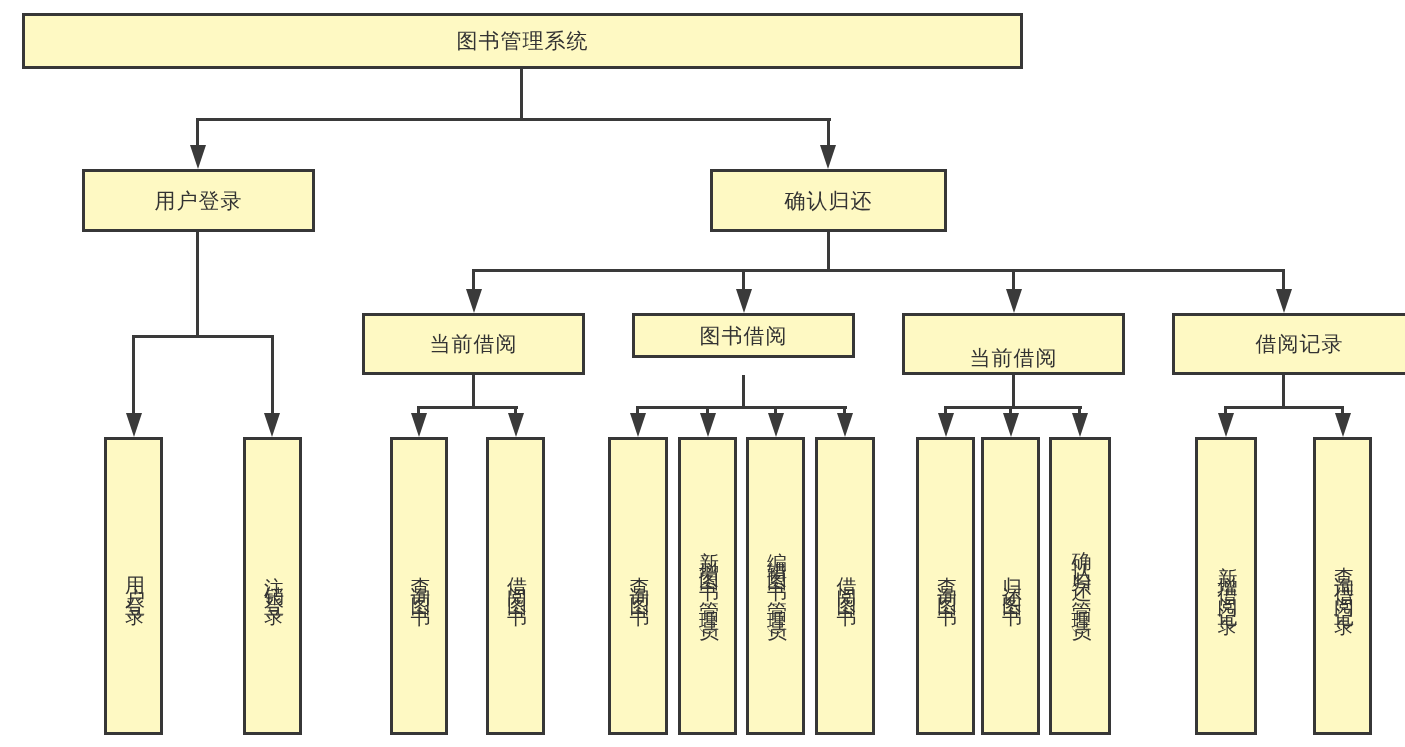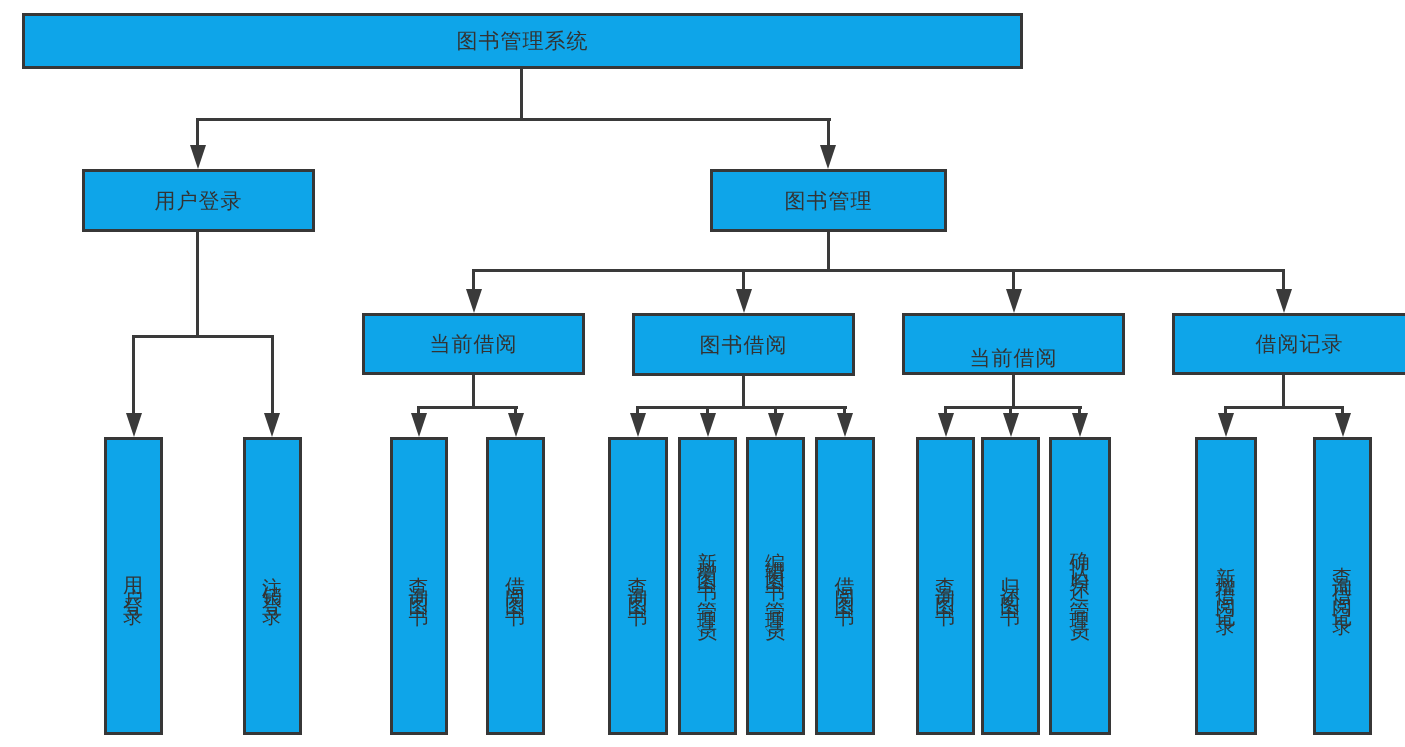--- a/index.html
+++ b/index.html
@@ -1,22 +1,22 @@
 <!DOCTYPE html>
 <html><head>
 <meta charset="utf-8">
 <style>
   html,body{margin:0;padding:0;background:#ffffff;}
   .stage{
     position:relative;width:1405px;height:747px;background:#ffffff;overflow:hidden;
     font-family:"Liberation Sans","DejaVu Sans",sans-serif;color:#333333;
   }
   .box{
-    position:absolute;background:#0ea5e9;border:3px solid #373737;box-sizing:border-box;
-    display:flex;align-items:center;justify-content:center;
+    position:absolute;background:#fef9c3;border:3px solid #373737;box-sizing:border-box;
+    display:flex;align-items:center;justify-content:center;font-family:Liberation Mono, monospace;
   }
   .box.h .lbl{font-size:21px;letter-spacing:1px;color:#333333;white-space:nowrap;}
   .box.v .lbl{
     writing-mode:vertical-rl;text-orientation:mixed;
     font-size:20px;line-height:1;letter-spacing:10px;color:#333333;
     transform:translateY(-5px);
   }
   .line{position:absolute;background:#3a3a3a;}
   .arrow-down{
     position:absolute;width:0;height:0;
@@ -41,21 +41,21 @@
   <div class="line" style="left:197px;top:118px;width:634px;height:3px;"></div>
   <div class="line" style="left:196px;top:118px;width:3px;height:32px;"></div>
   <div class="arrow-down" style="left:190px;top:145px;"></div>
   <div class="line" style="left:827px;top:118px;width:3px;height:32px;"></div>
   <div class="arrow-down" style="left:820px;top:145px;"></div>
 
   <div class="box h" style="left:82px;top:169px;width:233px;height:63px;">
     <span class="lbl">用户登录</span>
   </div>
   <div class="box h" style="left:710px;top:169px;width:237px;height:63px;">
-    <span class="lbl">图书管理</span>
+    <span class="lbl">确认归还</span>
   </div>
 
   <div class="line" style="left:196px;top:232px;width:3px;height:106px;"></div>
   <div class="line" style="left:132px;top:335px;width:142px;height:3px;"></div>
   <div class="line" style="left:132px;top:335px;width:3px;height:82px;"></div>
   <div class="arrow-down" style="left:126px;top:413px;"></div>
   <div class="line" style="left:271px;top:335px;width:3px;height:82px;"></div>
   <div class="arrow-down" style="left:264px;top:413px;"></div>
 
   <div class="line" style="left:827px;top:232px;width:3px;height:40px;"></div>
@@ -65,21 +65,21 @@
   <div class="line" style="left:742px;top:269px;width:3px;height:24px;"></div>
   <div class="arrow-down" style="left:736px;top:289px;"></div>
   <div class="line" style="left:1012px;top:269px;width:3px;height:24px;"></div>
   <div class="arrow-down" style="left:1006px;top:289px;"></div>
   <div class="line" style="left:1282px;top:269px;width:3px;height:24px;"></div>
   <div class="arrow-down" style="left:1276px;top:289px;"></div>
 
   <div class="box h" style="left:362px;top:313px;width:223px;height:62px;">
     <span class="lbl">当前借阅</span>
   </div>
-  <div class="box h" style="left:632px;top:313px;width:223px;height:63px;">
+  <div class="box h" style="left:632px;top:313px;width:223px;height:45px;">
     <span class="lbl">图书借阅</span>
   </div>
   <div class="box h" style="left:902px;top:313px;width:223px;height:62px;align-items:flex-end;">
     <span class="lbl">当前借阅</span>
   </div>
   <div class="box h" style="left:1172px;top:313px;width:255px;height:62px;">
     <span class="lbl">借阅记录</span>
   </div>
 
   <div class="line" style="left:472px;top:375px;width:3px;height:34px;"></div>

